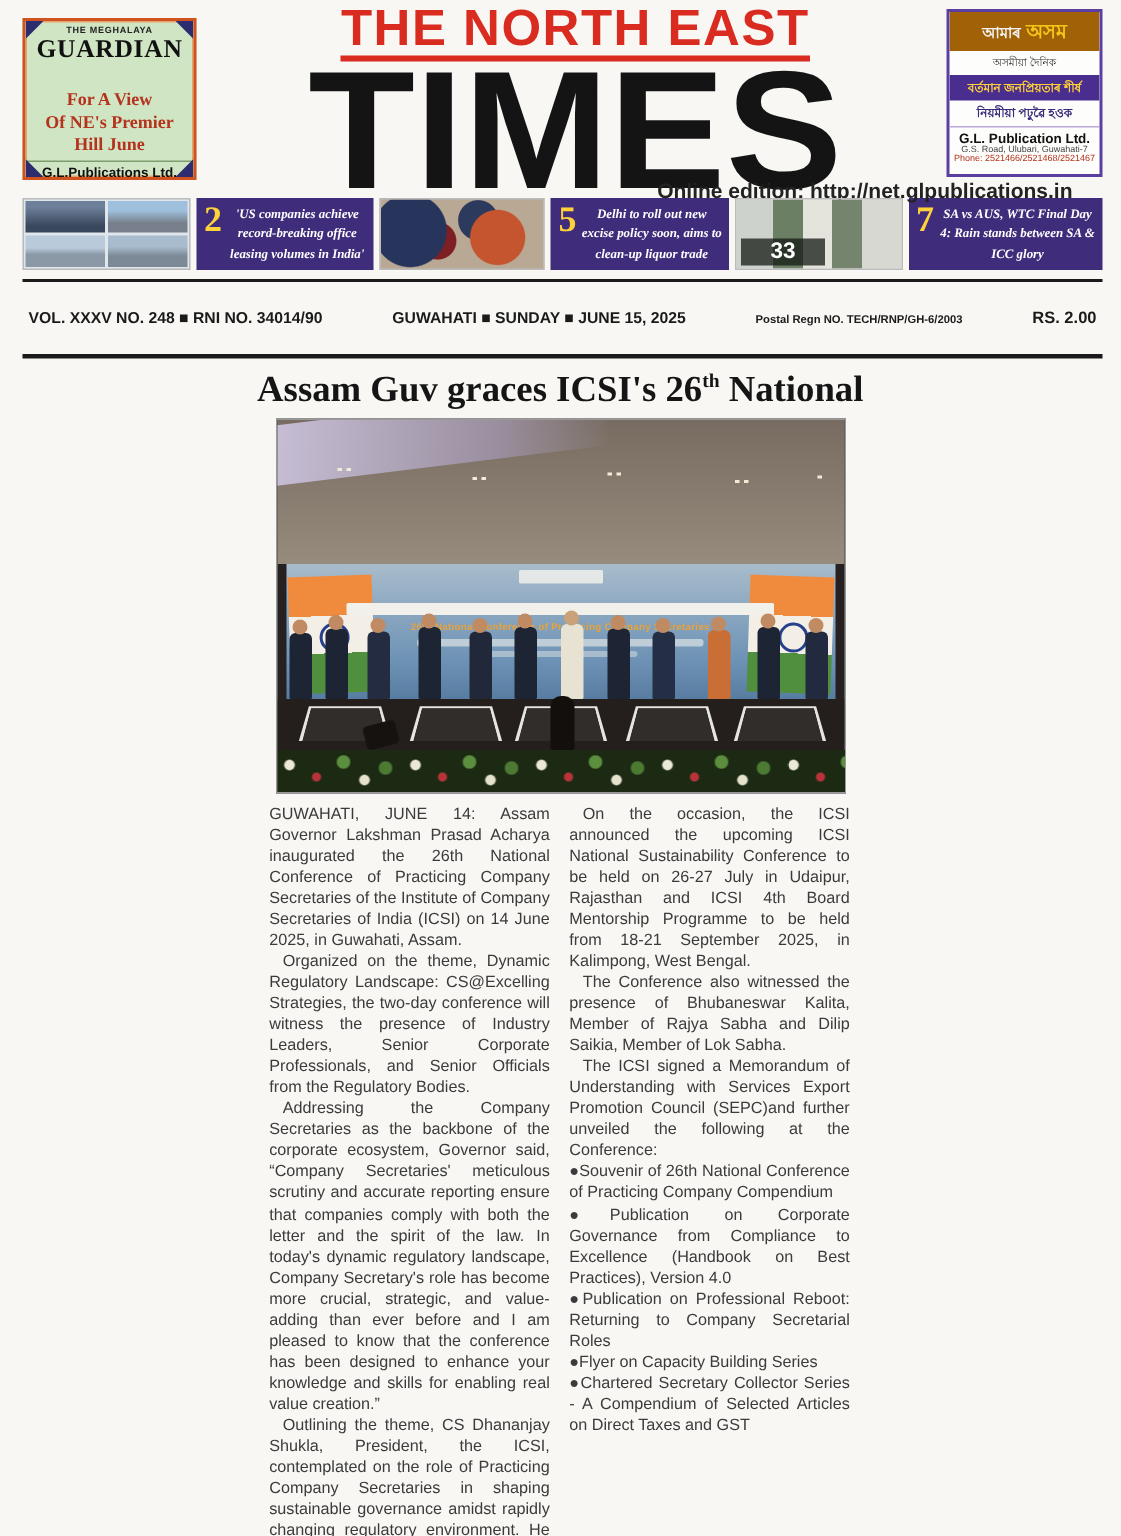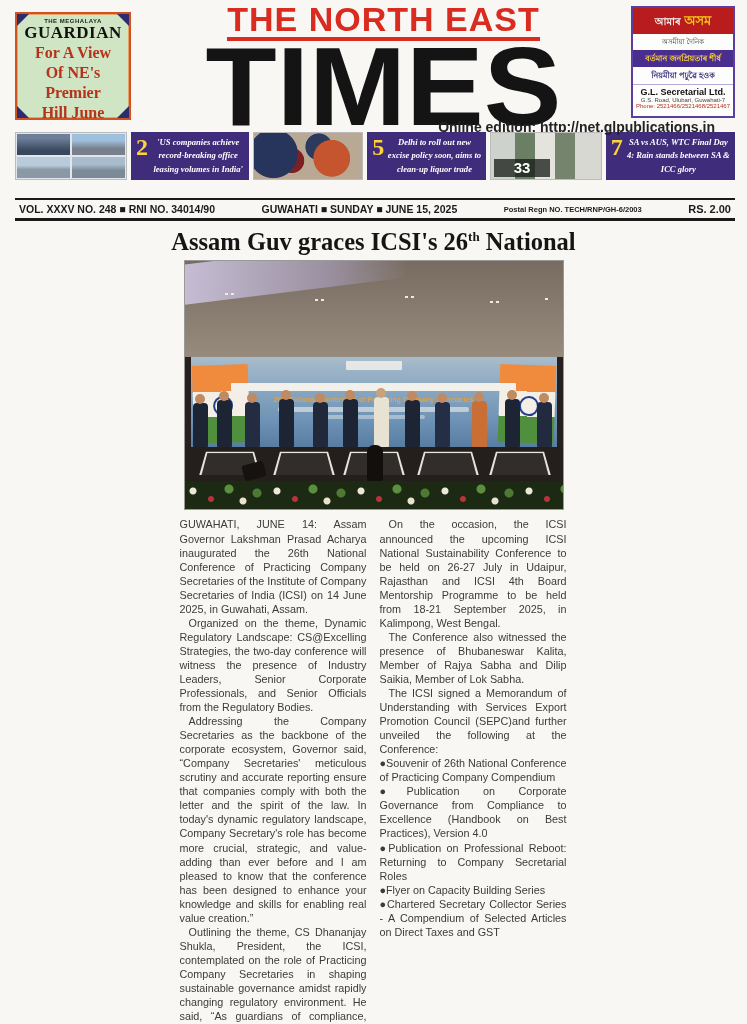--- a/index.html
+++ b/index.html
@@ -15,41 +15,41 @@
     background:#cfe5c3; border:2px solid #d0521e; box-shadow:inset 0 0 0 1px #e8a36a;
     text-align:center; padding-top:4px; overflow:hidden;
   }
   .corner { position:absolute; width:12px; height:12px; background:#2c2c6e; }
   .corner.tl { left:0; top:0; clip-path:polygon(0 0,100% 0,0 100%); }
   .corner.tr { right:0; top:0; clip-path:polygon(0 0,100% 0,100% 100%); }
   .corner.bl { left:0; bottom:0; clip-path:polygon(0 0,0 100%,100% 100%); }
   .corner.br { right:0; bottom:0; clip-path:polygon(100% 0,0 100%,100% 100%); }
   .guardian-top { font-size:6px; font-weight:bold; color:#222; letter-spacing:.5px; }
   .guardian { font-family:"Liberation Serif", serif; font-size:17px; font-weight:bold; color:#111; letter-spacing:.5px; line-height:1; }
-  .guardian-tag { font-family:"Liberation Serif", serif; font-weight:bold; color:#b5321c; font-size:16px; line-height:1.25; margin-top:2px; }
+  .guardian-tag { font-family:"Liberation Serif", serif; font-weight:bold; color:#b5321c; font-size:12px; line-height:1.25; margin-top:18px; }
   .guardian-pub { font-size:9px; font-weight:bold; color:#111; border-top:1px solid #7e9c6e; margin-top:3px; padding-top:2px; }
   .guardian-addr { font-size:8px; color:#333; line-height:1.2; }
   .guardian-ph { font-size:6px; color:#b5321c; line-height:1.3; margin-top:1px; }
   .center-title { position:absolute; left:132px; right:112px; top:2px; text-align:center; }
   .title-top {
     display:inline-block; font-family:"Liberation Sans", sans-serif; font-weight:bold;
     font-size:34px; color:#d92b1f; letter-spacing:1px; line-height:1;
     border-bottom:4px solid #d92b1f; padding-bottom:1px;
   }
   .title-main {
     font-family:"Liberation Sans", sans-serif; font-weight:bold; font-size:112px;
     color:#141414; line-height:.78; letter-spacing:0px; margin-top:2px;
     transform:scaleX(1.04); transform-origin:center;
   }
   .online-ed { position:absolute; right:32px; top:119px; font-size:14px; font-weight:bold; color:#222; }
   .adbox-right {
     position:absolute; right:12px; top:6px; width:104px; height:112px;
     background:#fdfdfb; border:2px solid #5b3fa0; text-align:center; overflow:hidden;
   }
-  .asom-band1 { background:#b91c1c; color:#f5c518; font-size:13px; font-weight:bold; padding:3px 0 2px; }
+  .asom-band1 { background:#a16207; color:#f5c518; font-size:13px; font-weight:bold; padding:3px 0 2px; }
   .asom-band1 .w { color:#f2f2f2; font-size:10px; }
   .asom-sub { font-size:7px; color:#333; padding:2px 0; }
   .asom-band2 { background:#4a2e8f; color:#ffd23a; font-size:8px; font-weight:bold; padding:2px 0; }
   .asom-line2 { font-size:8px; color:#3a2a7a; font-weight:bold; padding:2px 0; border-bottom:1px solid #b9a8d8; }
   .asom-pub { font-size:9px; font-weight:bold; color:#111; padding-top:2px; }
   .asom-addr { font-size:6px; color:#444; }
   .asom-ph { font-size:6px; color:#b5321c; }
   
   .teasers { display:flex; gap:4px; margin:2px 12px 0 15px; height:48px; }
   .tease-img { border:1px solid #bbb; position:relative; overflow:hidden; }
@@ -71,22 +71,22 @@
   .img-cricket { width:112px;
     background:
       linear-gradient(90deg,#cdd3cc 0 22%,#6a7f63 22% 40%,#e4e4dc 40% 58%,#74846d 58% 76%,#d8d8d2 76% 100%);
     position:relative; }
   .cricket-score {
     position:absolute; left:3px; bottom:2px; background:rgba(20,25,20,.75);
     color:#fff; font-weight:bold; font-size:15px; padding:1px 20px; line-height:1.1;
   }
   
   .dateline {
-    margin:18px 12px 0 15px; border-top:2px solid #1a1a1a; border-bottom:3px solid #1a1a1a;
-    display:flex; align-items:center; justify-content:space-between; padding:3px 4px;
+    margin:6px 12px 0 15px; border-top:2px solid #1a1a1a; border-bottom:3px solid #1a1a1a;
+    display:flex; align-items:center; justify-content:space-between; padding:18px 4px;
   }
   .dl { font-size:10.5px; font-weight:bold; color:#1a1a1a; white-space:nowrap; }
   .dl.postal { font-size:7.5px; }
   .dl.price { font-size:11px; }
   
   .headline {
     text-align:center; font-family:"Liberation Serif", serif; font-weight:bold;
     color:#151515; font-size:24.5px; line-height:1.08; margin-top:8px;
   }
   .headline sup { font-size:13px; }
@@ -165,21 +165,21 @@
   <div class="online-ed">Online edition: http://net.glpublications.in</div>
 
   <div class="adbox-right">
     <div class="asom-band1">
       <span class="w">আমাৰ</span>
       <span>অসম</span>
     </div>
     <div class="asom-sub">অসমীয়া দৈনিক</div>
     <div class="asom-band2">বৰ্তমান জনপ্ৰিয়তাৰ শীৰ্ষ</div>
     <div class="asom-line2">নিয়মীয়া পঢ়ুৱৈ হওক</div>
-    <div class="asom-pub">G.L. Secretarial Ltd.</div>
+    <div class="asom-pub">G.L. Publication Ltd.</div>
     <div class="asom-addr">G.S. Road, Ulubari, Guwahati-7</div>
     <div class="asom-ph">Phone: 2521466/2521468/2521467</div>
   </div>
 </div>
 
 <div class="teasers">
   <div class="tease-img img-buildings">
     <div class="b1"></div>
     <div class="b2"></div>
     <div class="b3"></div>

